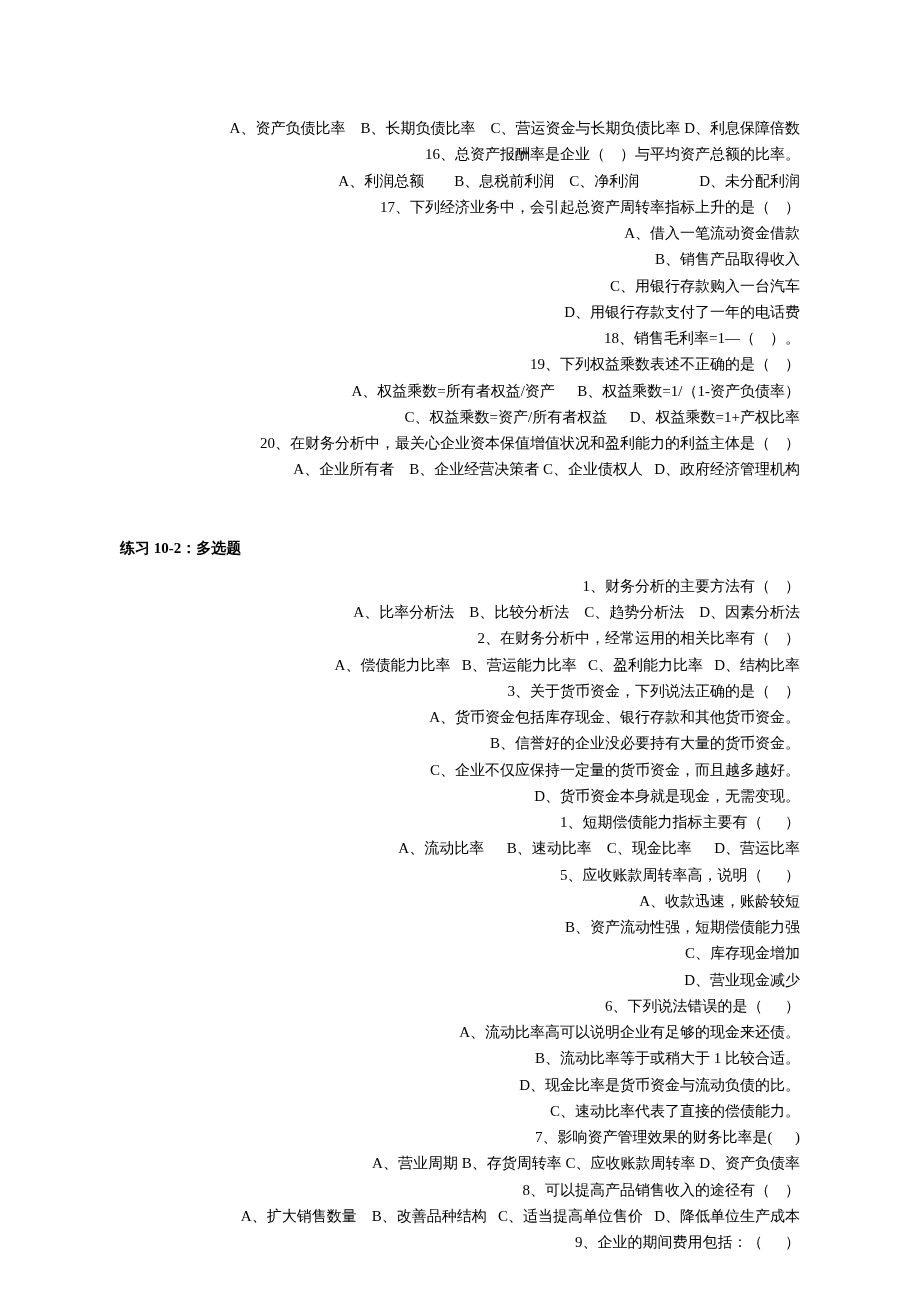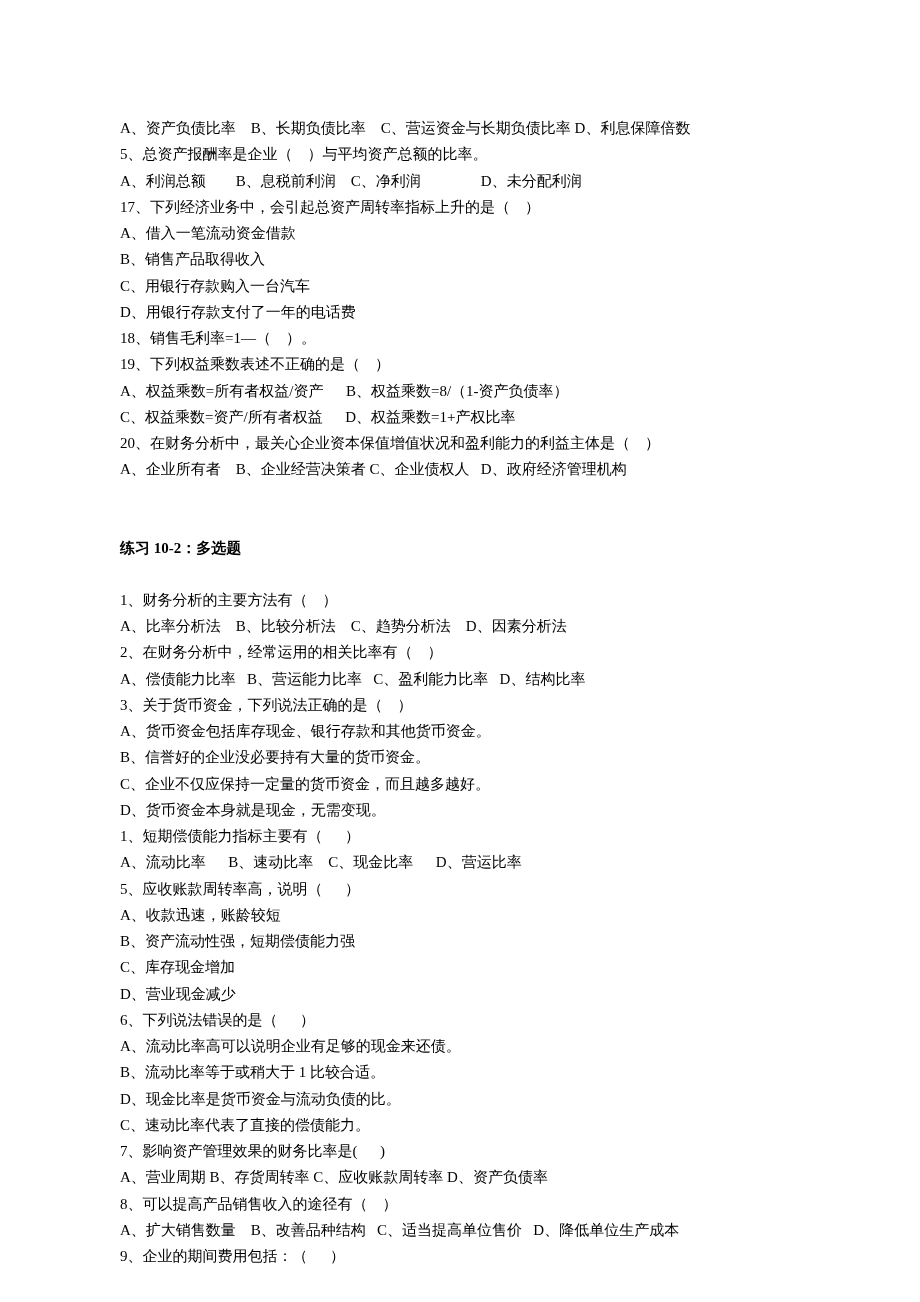--- a/index.html
+++ b/index.html
@@ -12,47 +12,48 @@
     line-height: 1.75;
   }
   .page {
     width: 920px;
     min-height: 1302px;
     padding: 115px 120px 80px 120px;
     box-sizing: border-box;
   }
   .line {
     white-space: pre-wrap;
+    text-align: right;
   }
   .section-title {
     font-weight: bold;
     margin-top: 26px;
-    margin-bottom: 26px;
+    margin-bottom: 12px;
   }
   .gap {
     height: 26px;
   }
 </style>
 </head>
 <body>
 
 <div class="page">
 
   <div id="block1">
       <div class="line">A、资产负债比率    B、长期负债比率    C、营运资金与长期负债比率 D、利息保障倍数</div>
-      <div class="line">5、总资产报酬率是企业（    ）与平均资产总额的比率。</div>
+      <div class="line">16、总资产报酬率是企业（    ）与平均资产总额的比率。</div>
       <div class="line">A、利润总额        B、息税前利润    C、净利润                D、未分配利润</div>
       <div class="line">17、下列经济业务中，会引起总资产周转率指标上升的是（    ）</div>
       <div class="line">A、借入一笔流动资金借款</div>
       <div class="line">B、销售产品取得收入</div>
       <div class="line">C、用银行存款购入一台汽车</div>
       <div class="line">D、用银行存款支付了一年的电话费</div>
       <div class="line">18、销售毛利率=1—（    ）。</div>
       <div class="line">19、下列权益乘数表述不正确的是（    ）</div>
-      <div class="line">A、权益乘数=所有者权益/资产      B、权益乘数=8/（1-资产负债率）</div>
+      <div class="line">A、权益乘数=所有者权益/资产      B、权益乘数=1/（1-资产负债率）</div>
       <div class="line">C、权益乘数=资产/所有者权益      D、权益乘数=1+产权比率</div>
       <div class="line">20、在财务分析中，最关心企业资本保值增值状况和盈利能力的利益主体是（    ）</div>
       <div class="line">A、企业所有者    B、企业经营决策者 C、企业债权人   D、政府经济管理机构</div>
     </div>
 
   <div class="gap"></div>
 
   <div class="section-title">练习 10-2：多选题</div>
 
   <div id="block2">

